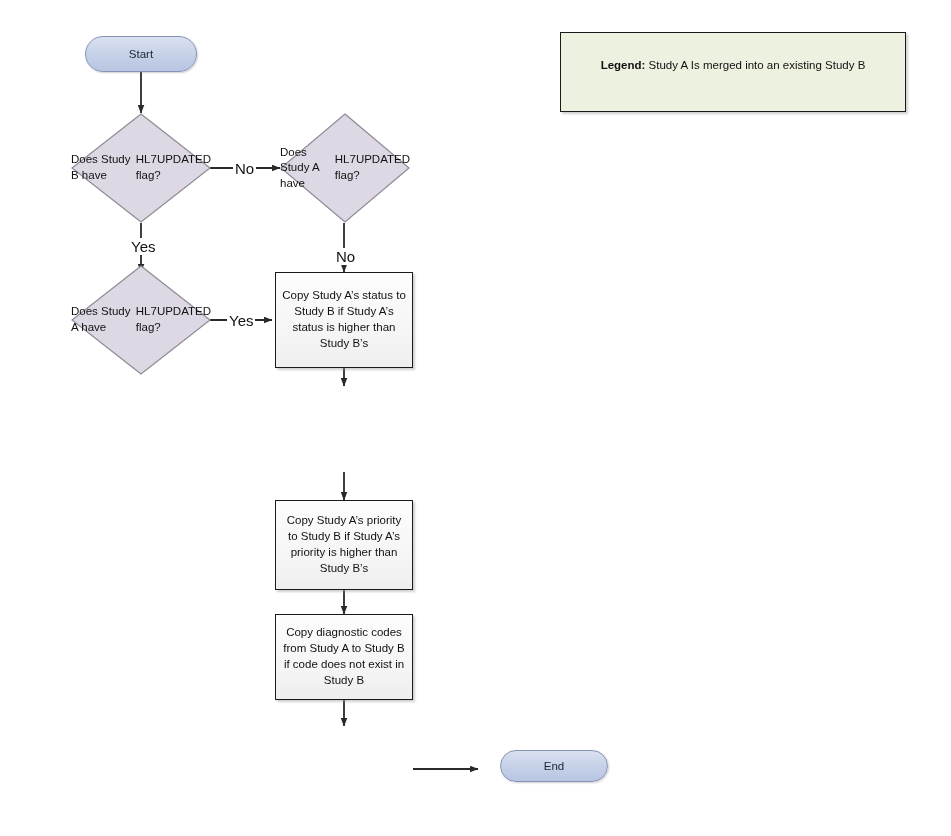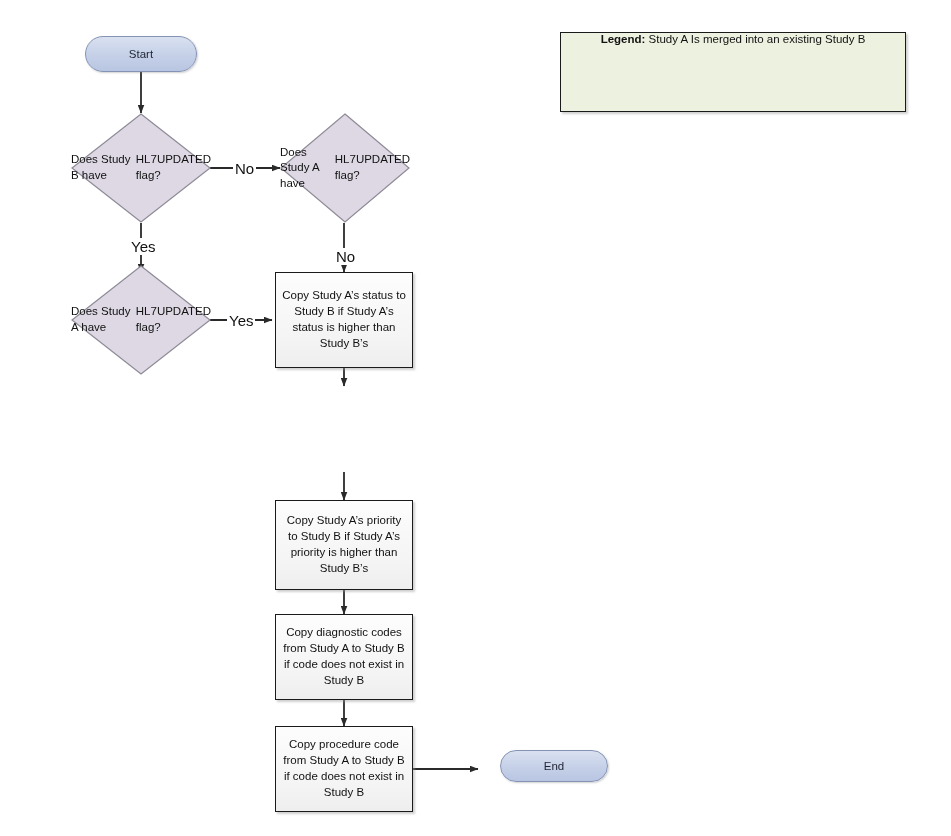--- a/index.html
+++ b/index.html
@@ -77,20 +77,21 @@
 
   
   .legend-box {
     position: absolute;
     border: 1px solid #1a1a1a;
     background: #edf1e0;
     box-shadow: 1.5px 1.5px 2px rgba(150,150,150,0.45);
     display: flex;
     align-items: flex-start;
     justify-content: center;
+    padding-top: 26px;
     box-sizing: border-box;
   }
   .legend-text {
     font-size: 11.5px;
     color: #111111;
   }
   .legend-text b { font-weight: bold; }
 
   
   .edge-label {
@@ -193,23 +194,20 @@
 
 
   <div class="node process" style="left:275px; top:500px; width:138px; height:90px;">
     <span>Copy Study A’s priority to Study B if Study A’s priority is higher than Study B’s</span>
   </div>
 
   <div class="node process" style="left:275px; top:614px; width:138px; height:86px;">
     <span>Copy diagnostic codes from Study A to Study B if code does not exist in Study B</span>
   </div>
 
-  <div class="node process" style="left:275px; top:726px; width:138px; height:86px;">
-    <span>Copy procedure code from Study A to Study B if code does not exist in Study B</span>
-  </div>
 
   <div class="node terminator" style="left:500px; top:750px; width:108px; height:32px;">
     <span>End</span>
   </div>
 
   <div class="edge-label" style="left:233px; top:160px;">
     <span>No</span>
   </div>
 
   <div class="edge-label" style="left:129px; top:238px;">

